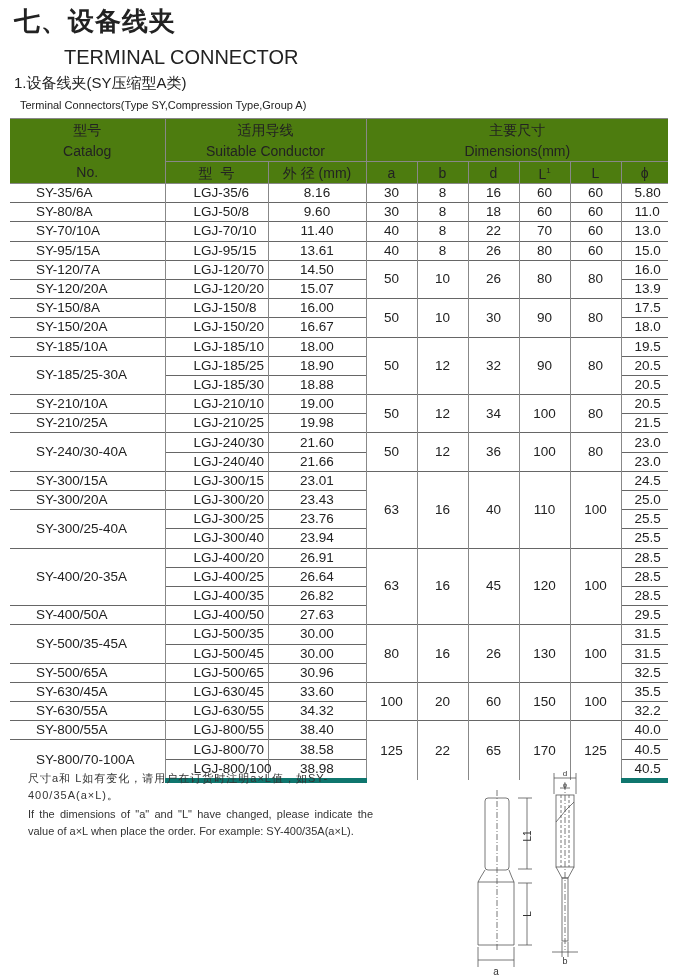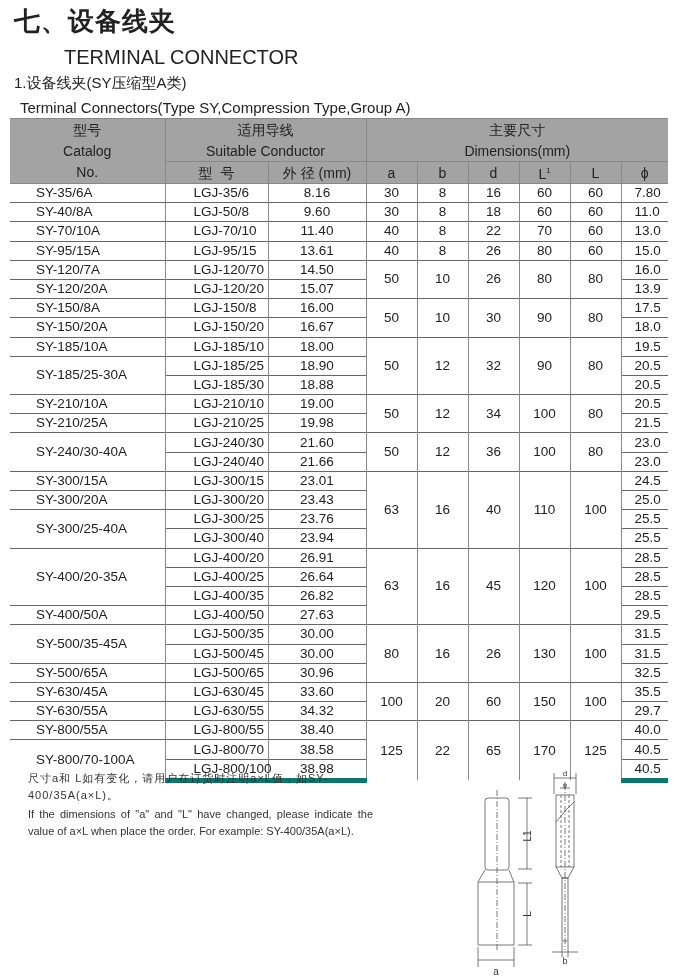--- a/index.html
+++ b/index.html
@@ -2,27 +2,27 @@
 <html><head>
 <meta charset="utf-8">
 <style>
   html, body { margin:0; padding:0; background:#ffffff; }
   body { width:700px; height:980px; position:relative; overflow:hidden;
          font-family:"Liberation Sans", "DejaVu Sans", sans-serif; color:#222; }
   .h-cn { position:absolute; left:14px; top:4px; font-family:"DejaVu Serif", serif;
           font-size:26px; font-weight:bold; letter-spacing:1px; color:#222; }
   .h-en { position:absolute; left:64px; top:46px; font-size:20px; color:#222; }
   .sub-cn { position:absolute; left:14px; top:74px; font-size:15px; color:#222; }
-  .sub-en { position:absolute; left:20px; top:99px; font-size:15px; color:#222; }
+  .sub-en { position:absolute; left:20px; top:99px; font-size:11px; color:#222; }
 
   .tbl { position:absolute; left:10px; top:118px; width:658px;
          border-collapse:collapse; table-layout:fixed; font-size:13.5px; }
   .tbl td, .tbl th { padding:0; text-align:center; font-weight:normal; height:18.2px;
                      line-height:18px; white-space:nowrap; color:#222; }
-  .tbl thead th { background:#a3a3a3; border-top:1px solid #888; height:21px; font-size:14px; }
+  .tbl thead th { background:#4d7c0f; border-top:1px solid #888; height:21px; font-size:14px; }
   .tbl thead tr.hr3 th { border-bottom:1px solid #888; }
   .tbl thead tr.hr1 th, .tbl thead tr.hr2 th { }
   .tbl .vl { border-left:1px solid #888; }
   .tbl tbody td { border-top:1px solid #666; }
   .tbl tbody tr.last td { border-bottom:5px solid #0f766e; }
   .tbl td.cat { text-align:left; padding-left:26px; }
   .tbl td.cond { text-align:left; padding-left:28px; }
   .tbl td.phi { text-align:left; padding-left:13px; }
   .tbl .sub1 { font-size:8px; vertical-align:super; }
 
@@ -78,24 +78,24 @@
   <tbody id="tbody">
       <tr>
         <td class="cat" rowspan="1">SY-35/6A</td>
         <td class="cond vl">LGJ-35/6</td>
         <td class="vl">8.16</td>
         <td class="vl" rowspan="1">30</td>
         <td class="vl" rowspan="1">8</td>
         <td class="vl" rowspan="1">16</td>
         <td class="vl" rowspan="1">60</td>
         <td class="vl" rowspan="1">60</td>
-        <td class="phi vl">7.80</td>
-      </tr>
-      <tr>
-        <td class="cat" rowspan="1">SY-40/8A</td>
+        <td class="phi vl">5.80</td>
+      </tr>
+      <tr>
+        <td class="cat" rowspan="1">SY-80/8A</td>
         <td class="cond vl">LGJ-50/8</td>
         <td class="vl">9.60</td>
         <td class="vl" rowspan="1">30</td>
         <td class="vl" rowspan="1">8</td>
         <td class="vl" rowspan="1">18</td>
         <td class="vl" rowspan="1">60</td>
         <td class="vl" rowspan="1">60</td>
         <td class="phi vl">11.0</td>
       </tr>
       <tr>
@@ -294,21 +294,21 @@
         <td class="vl" rowspan="2">20</td>
         <td class="vl" rowspan="2">60</td>
         <td class="vl" rowspan="2">150</td>
         <td class="vl" rowspan="2">100</td>
         <td class="phi vl">35.5</td>
       </tr>
       <tr>
         <td class="cat" rowspan="1">SY-630/55A</td>
         <td class="cond vl">LGJ-630/55</td>
         <td class="vl">34.32</td>
-        <td class="phi vl">29.7</td>
+        <td class="phi vl">32.2</td>
       </tr>
       <tr>
         <td class="cat" rowspan="1">SY-800/55A</td>
         <td class="cond vl">LGJ-800/55</td>
         <td class="vl">38.40</td>
         <td class="vl" rowspan="3">125</td>
         <td class="vl" rowspan="3">22</td>
         <td class="vl" rowspan="3">65</td>
         <td class="vl" rowspan="3">170</td>
         <td class="vl" rowspan="3">125</td>

